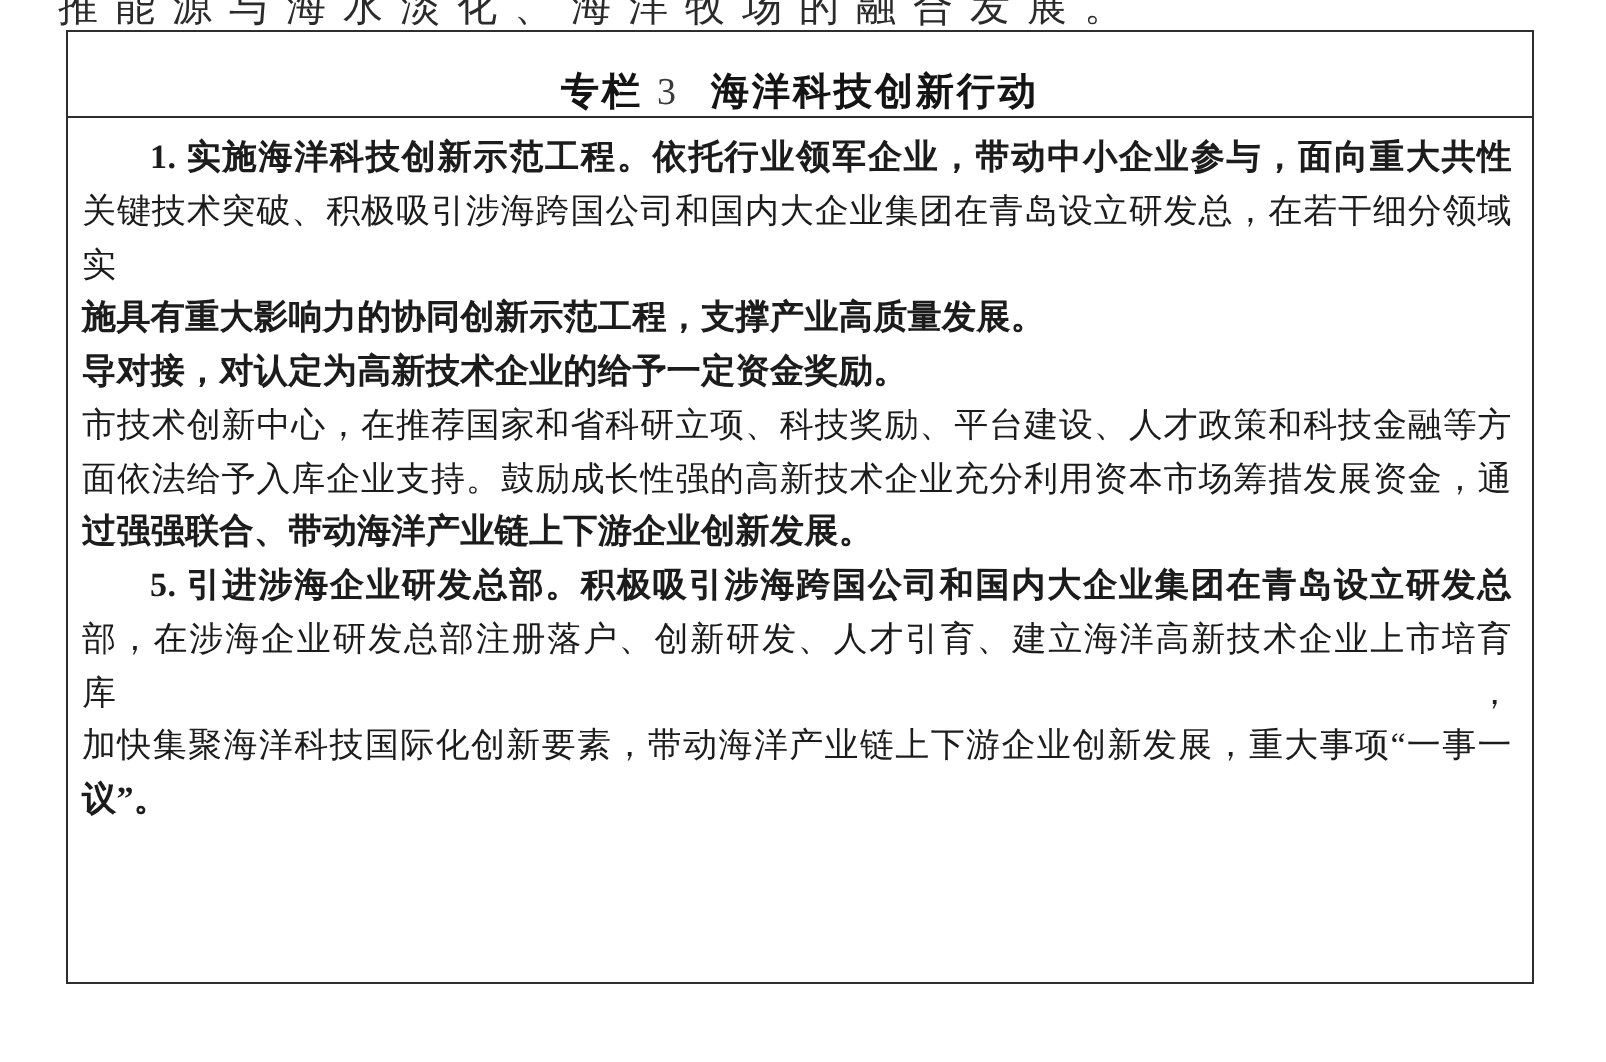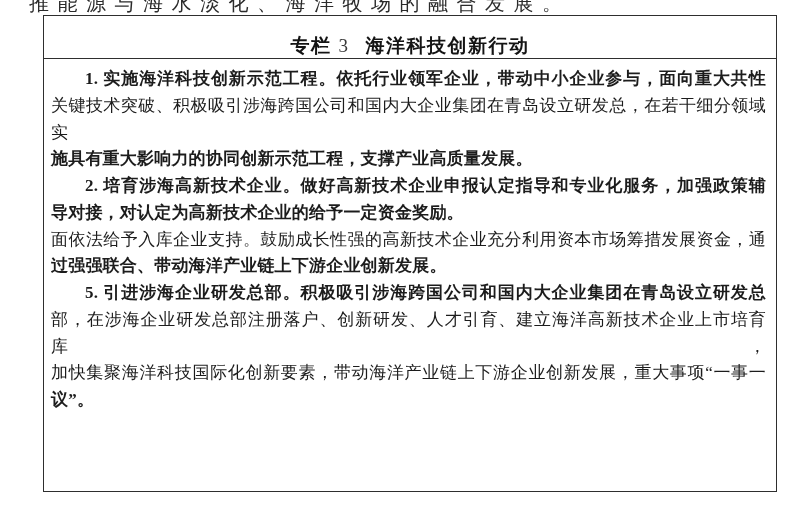--- a/index.html
+++ b/index.html
@@ -22,21 +22,21 @@
     top: -10px;
     left: 29px;
     font-size: 20px;
     letter-spacing: 8.5px;
     white-space: nowrap;
     color: #2b2b2b;
   }
   
   .panel {
     position: absolute;
-    left: 43px;
+    left: 33px;
     top: 15px;
     width: 734px;
     height: 477px;
     box-sizing: border-box;
     border: 1px solid #2e2e2e;
     background: #ffffff;
   }
   .panel-header {
     box-sizing: border-box;
     height: 43px;
@@ -103,25 +103,25 @@
 
   <div class="panel-body">
 
     <div>
       <div class="text-line p-first">1. 实施海洋科技创新示范工程。依托行业领军企业，带动中小企业参与，面向重大共性</div>
       <div class="text-line">关键技术突破、积极吸引涉海跨国公司和国内大企业集团在青岛设立研发总，在若干细分领域实</div>
       <div class="text-line p-last">施具有重大影响力的协同创新示范工程，支撑产业高质量发展。</div>
     </div>
 
     <div>
-      <div class="text-line p-first">2. 培育涉海高新技术企业。做好高新技术企业申报认定指导和专业化服务，加强政策辅</div>
       <div class="text-line p-last">导对接，对认定为高新技术企业的给予一定资金奖励。</div>
     </div>
 
     <div>
+      <div class="text-line">市技术创新中心，在推荐国家和省科研立项、科技奖励、平台建设、人才政策和科技金融等方</div>
       <div class="text-line">面依法给予入库企业支持。鼓励成长性强的高新技术企业充分利用资本市场筹措发展资金，通</div>
       <div class="text-line p-last">过强强联合、带动海洋产业链上下游企业创新发展。</div>
     </div>
 
 
     <div>
       <div class="text-line p-first">5. 引进涉海企业研发总部。积极吸引涉海跨国公司和国内大企业集团在青岛设立研发总</div>
       <div class="text-line">部，在涉海企业研发总部注册落户、创新研发、人才引育、建立海洋高新技术企业上市培育库，</div>
       <div class="text-line">加快集聚海洋科技国际化创新要素，带动海洋产业链上下游企业创新发展，重大事项“一事一</div>
       <div class="text-line p-last">议”。</div>

